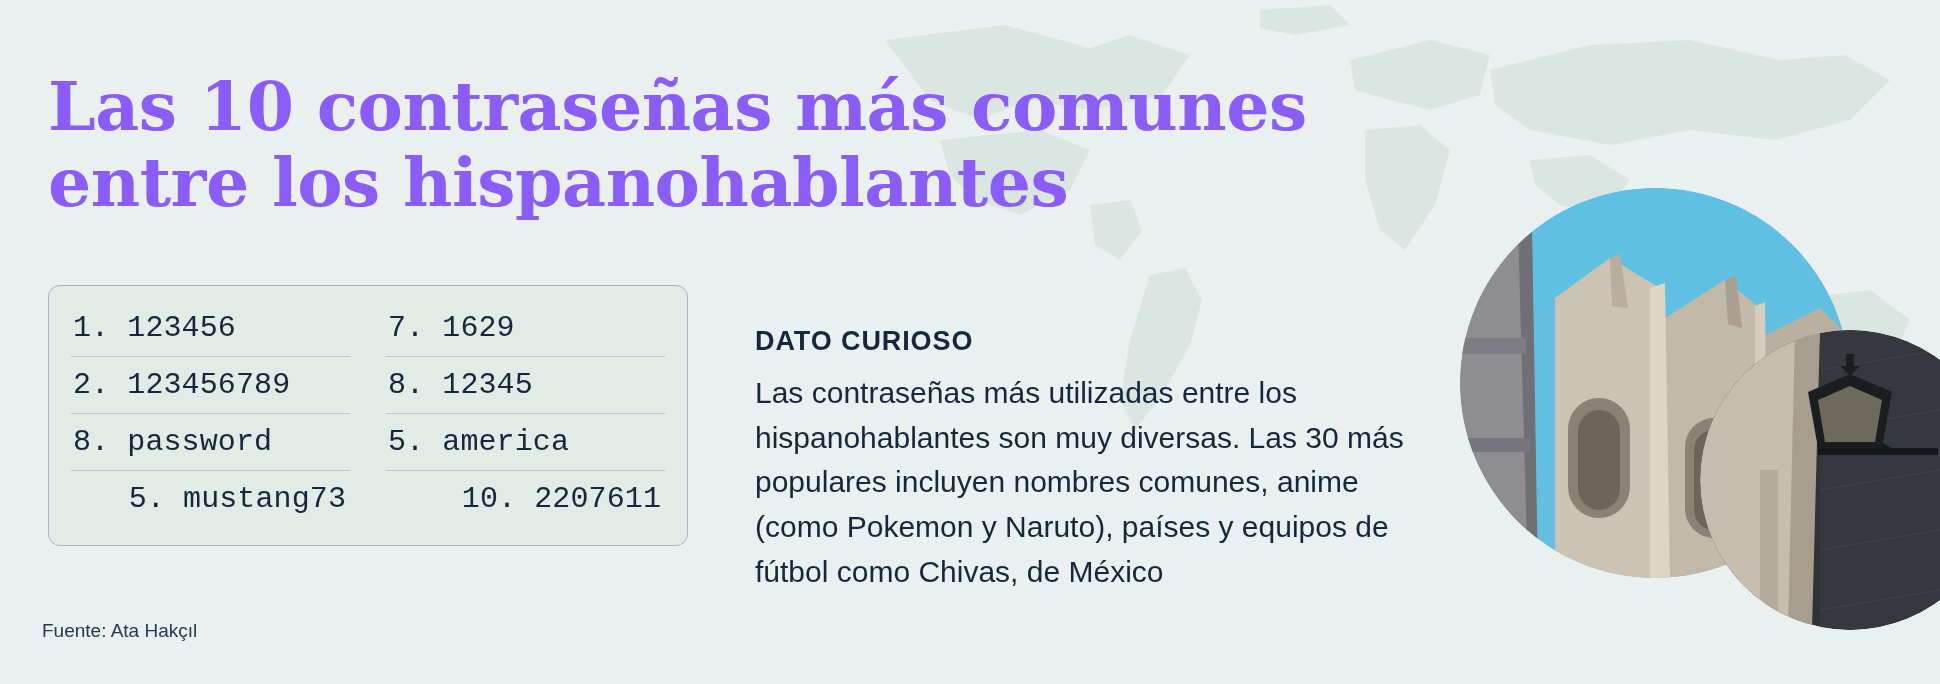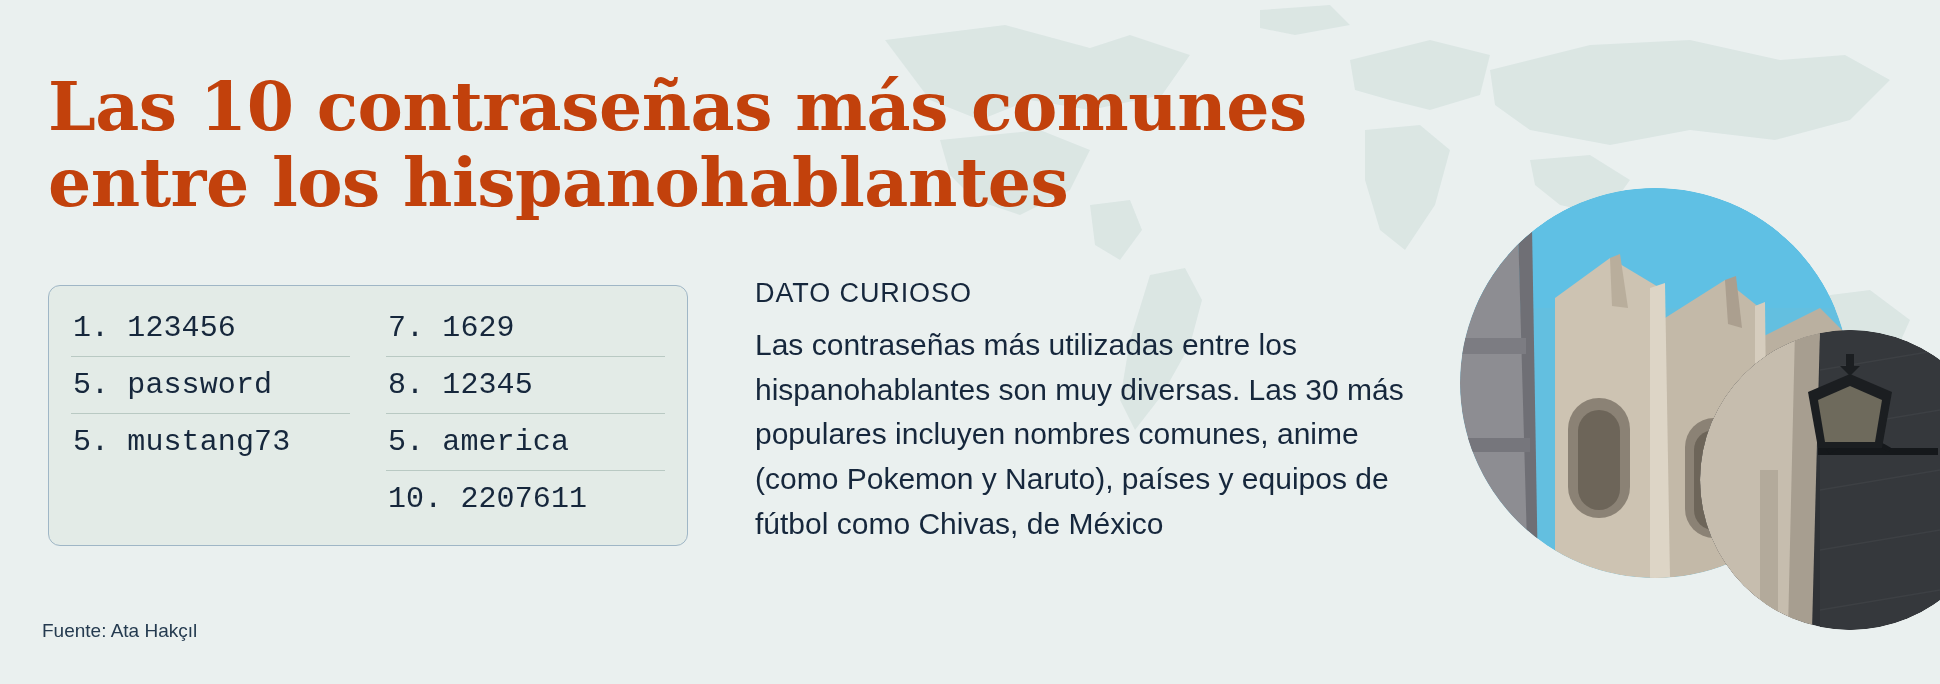--- a/index.html
+++ b/index.html
@@ -33,21 +33,21 @@
   .title {
     position: absolute;
     left: 48px;
     top: 22px;
     width: 1420px;
     font-family: "DejaVu Serif", "Liberation Serif", serif;
     font-weight: bold;
     font-size: 68px;
     line-height: 1.13;
     letter-spacing: -0.5px;
-    color: #c2410c;
+    color: #8b5cf6;
   }
   .list-card {
     position: absolute;
     left: 48px;
     top: 285px;
     width: 640px;
     box-sizing: border-box;
     border: 1.5px solid #9fb6c6;
     border-radius: 12px;
     background: #e3ebe7;
@@ -64,40 +64,42 @@
   .list-item {
     font-size: 30px;
     color: #16273c;
     padding: 11px 4px 11px 2px;
     border-bottom: 1px solid #b9c9c3;
     white-space: nowrap;
     letter-spacing: 0.1px;
   }
   .list-item:last-child {
     border-bottom: none;
+    text-align: right;
   }
   .source {
     position: absolute;
     left: 42px;
     top: 620px;
     font-size: 19px;
     color: #243a4f;
   }
   .fact-block {
     position: absolute;
     left: 755px;
     top: 278px;
     width: 660px;
   }
   .fact-title {
     font-size: 27px;
-    font-weight: normal;
+    font-weight: bold;
     letter-spacing: 0.9px;
     color: #16273c;
     margin-bottom: 14px;
+    margin-top: 48px;
   }
   .fact-body {
     font-size: 30px;
     line-height: 1.49;
     color: #16273c;
   }
   
   .photo-large {
     position: absolute;
     left: 1460px;
@@ -136,21 +138,22 @@
       <path d="M1110 395 L1140 390 L1145 415 L1118 420 Z"></path>
       <path d="M470 10 L540 5 L560 25 L505 35 L470 28 Z"></path>
     </g>
   </svg>
 
   <h1 class="title">Las 10 contraseñas más comunes entre los hispanohablantes</h1>
 
   <div class="list-card">
     <div class="list-col">
       <div class="list-item">1. 123456</div>
-      <div class="list-item">5. password</div>
+      <div class="list-item">2. 123456789</div>
+      <div class="list-item">8. password</div>
       <div class="list-item">5. mustang73</div>
     </div>
     <div class="list-col">
       <div class="list-item">7. 1629</div>
       <div class="list-item">8. 12345</div>
       <div class="list-item">5. america</div>
       <div class="list-item">10. 2207611</div>
     </div>
   </div>
 

